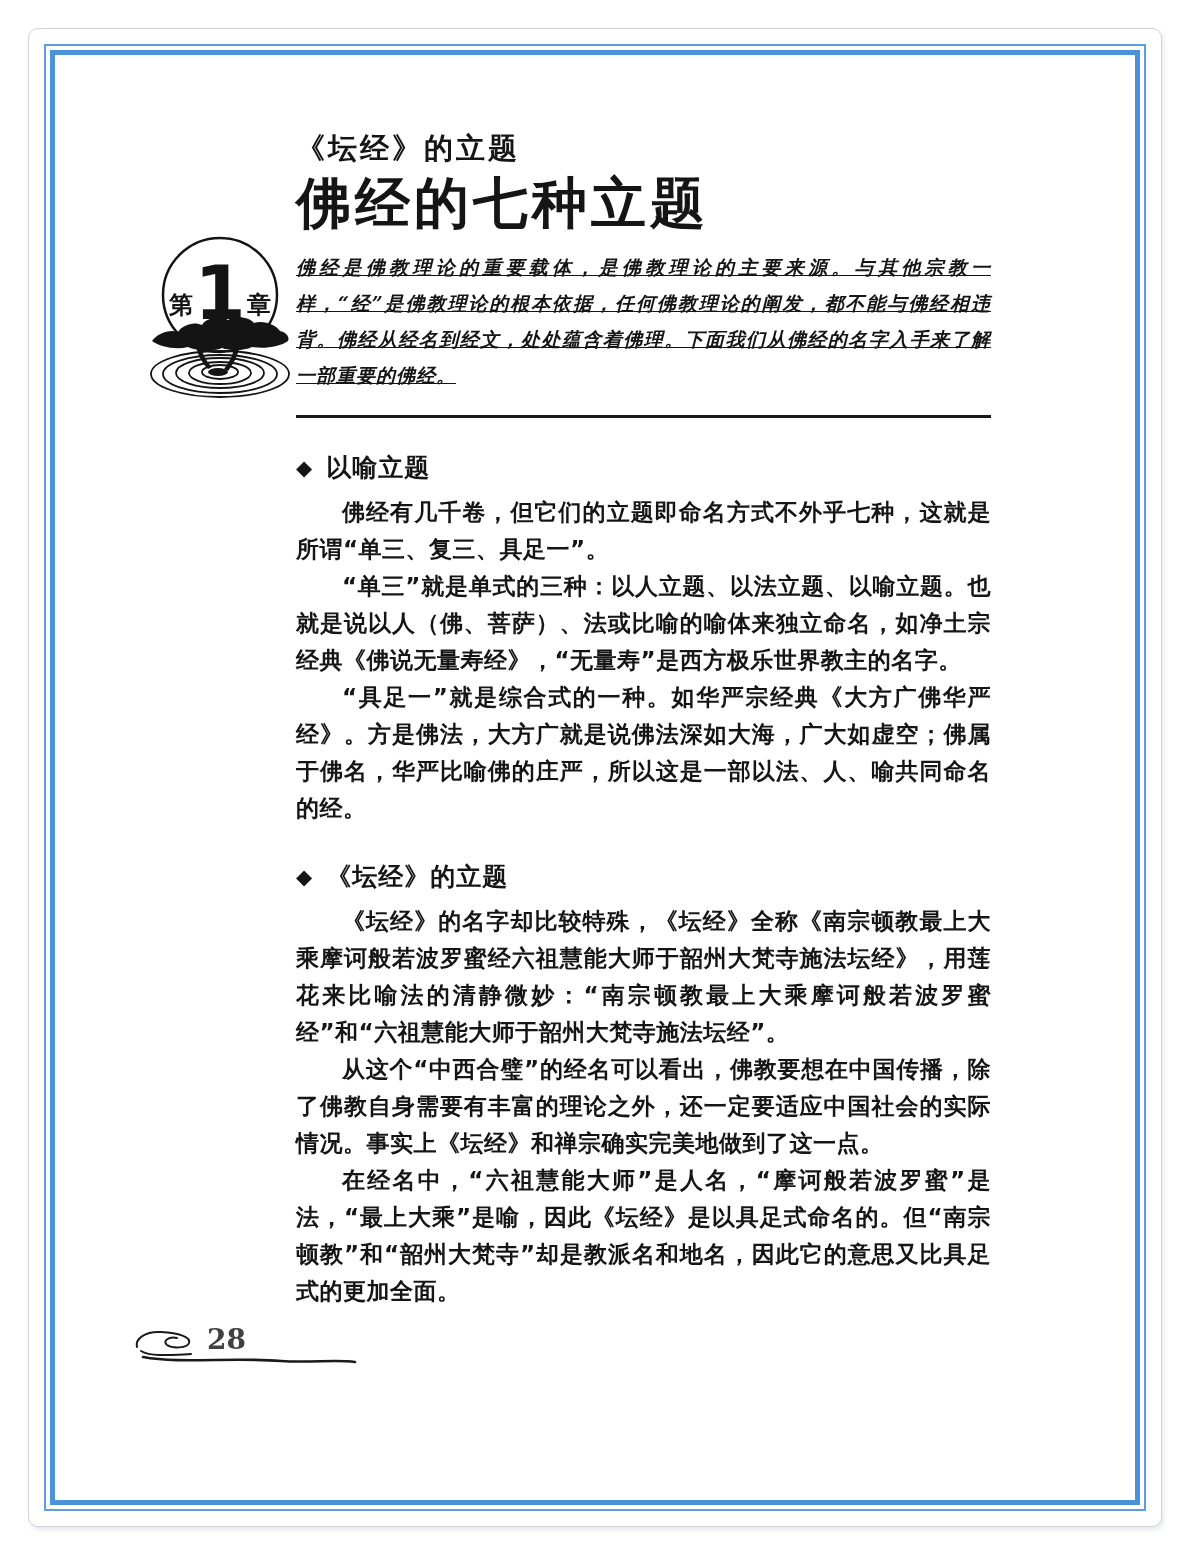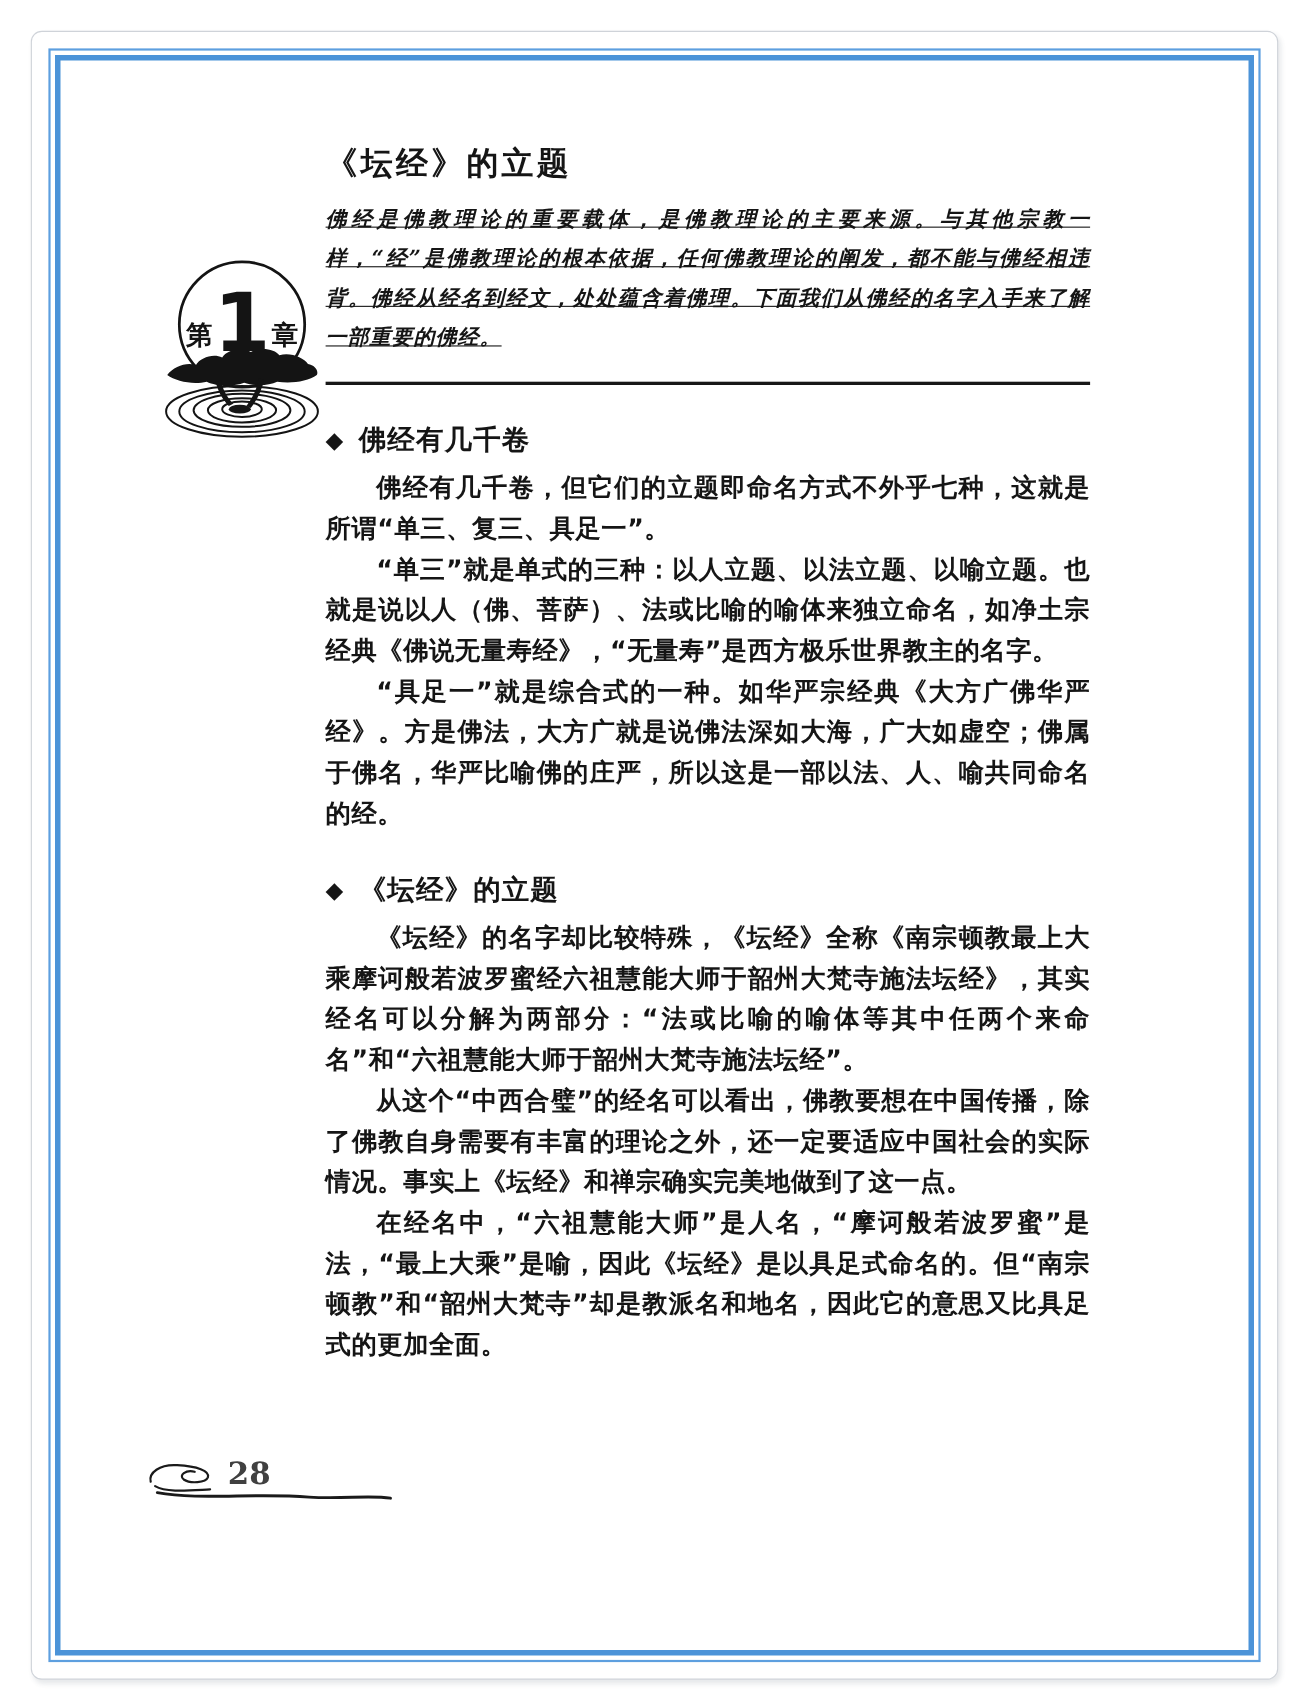--- a/index.html
+++ b/index.html
@@ -167,38 +167,39 @@
         <path fill="#141414" d="M96,112 C94,122 90,130 84,138 L80,136 C86,128 90,120 91,111 Z"></path>
         <ellipse fill="#141414" cx="74" cy="139" rx="10" ry="4"></ellipse>
       </g>
 
       <text class="badge-text" x="37" y="80" font-size="24" font-weight="700" text-anchor="middle">第</text>
       <text class="badge-text" x="76" y="86" font-size="74" font-weight="800" text-anchor="middle">1</text>
       <text class="badge-text" x="115" y="80" font-size="24" font-weight="700" text-anchor="middle">章</text>
     </svg>
 
     <div class="kicker">《坛经》的立题</div>
+    <h1 class="page-title">佛经的七种立题</h1>
 
     <p class="intro">佛经是佛教理论的重要载体，是佛教理论的主要来源。与其他宗教一样，“经”是佛教理论的根本依据，任何佛教理论的阐发，都不能与佛经相违背。佛经从经名到经文，处处蕴含着佛理。下面我们从佛经的名字入手来了解一部重要的佛经。</p>
 
     <hr class="divider">
 
     <div class="section-heading">
       <span class="diamond-bullet">◆</span>
-      <span>佛经有几千卷</span>
+      <span>以喻立题</span>
     </div>
     <p class="body-para">佛经有几千卷，但它们的立题即命名方式不外乎七种，这就是所谓“单三、复三、具足一”。</p>
     <p class="body-para">“单三”就是单式的三种：以人立题、以法立题、以喻立题。也就是说以人（佛、菩萨）、法或比喻的喻体来独立命名，如净土宗经典《佛说无量寿经》，“无量寿”是西方极乐世界教主的名字。</p>
     <p class="body-para">“具足一”就是综合式的一种。如华严宗经典《大方广佛华严经》。方是佛法，大方广就是说佛法深如大海，广大如虚空；佛属于佛名，华严比喻佛的庄严，所以这是一部以法、人、喻共同命名的经。</p>
 
     <div class="section-heading">
       <span class="diamond-bullet">◆</span>
       <span>《坛经》的立题</span>
     </div>
-    <p class="body-para">《坛经》的名字却比较特殊，《坛经》全称《南宗顿教最上大乘摩诃般若波罗蜜经六祖慧能大师于韶州大梵寺施法坛经》，其实经名可以分解为两部分：“法或比喻的喻体等其中任两个来命名”和“六祖慧能大师于韶州大梵寺施法坛经”。</p>
+    <p class="body-para">《坛经》的名字却比较特殊，《坛经》全称《南宗顿教最上大乘摩诃般若波罗蜜经六祖慧能大师于韶州大梵寺施法坛经》，用莲花来比喻法的清静微妙：“南宗顿教最上大乘摩诃般若波罗蜜经”和“六祖慧能大师于韶州大梵寺施法坛经”。</p>
     <p class="body-para">从这个“中西合璧”的经名可以看出，佛教要想在中国传播，除了佛教自身需要有丰富的理论之外，还一定要适应中国社会的实际情况。事实上《坛经》和禅宗确实完美地做到了这一点。</p>
     <p class="body-para">在经名中，“六祖慧能大师”是人名，“摩诃般若波罗蜜”是法，“最上大乘”是喻，因此《坛经》是以具足式命名的。但“南宗顿教”和“韶州大梵寺”却是教派名和地名，因此它的意思又比具足式的更加全面。</p>
 
   </div>
 
   <div class="footer">
     <svg class="footer-flourish" width="230" height="52" viewBox="0 0 230 52" xmlns="http://www.w3.org/2000/svg">
       <g fill="none" stroke="#1a1a1a" stroke-width="2" stroke-linecap="round">
         <path d="M6,26 C4,18 14,10 30,11 C48,12 60,16 58,22 C56,27 42,28 36,24 C31,20 38,15 46,17"></path>
         <path d="M10,30 C20,36 40,34 60,33"></path>

